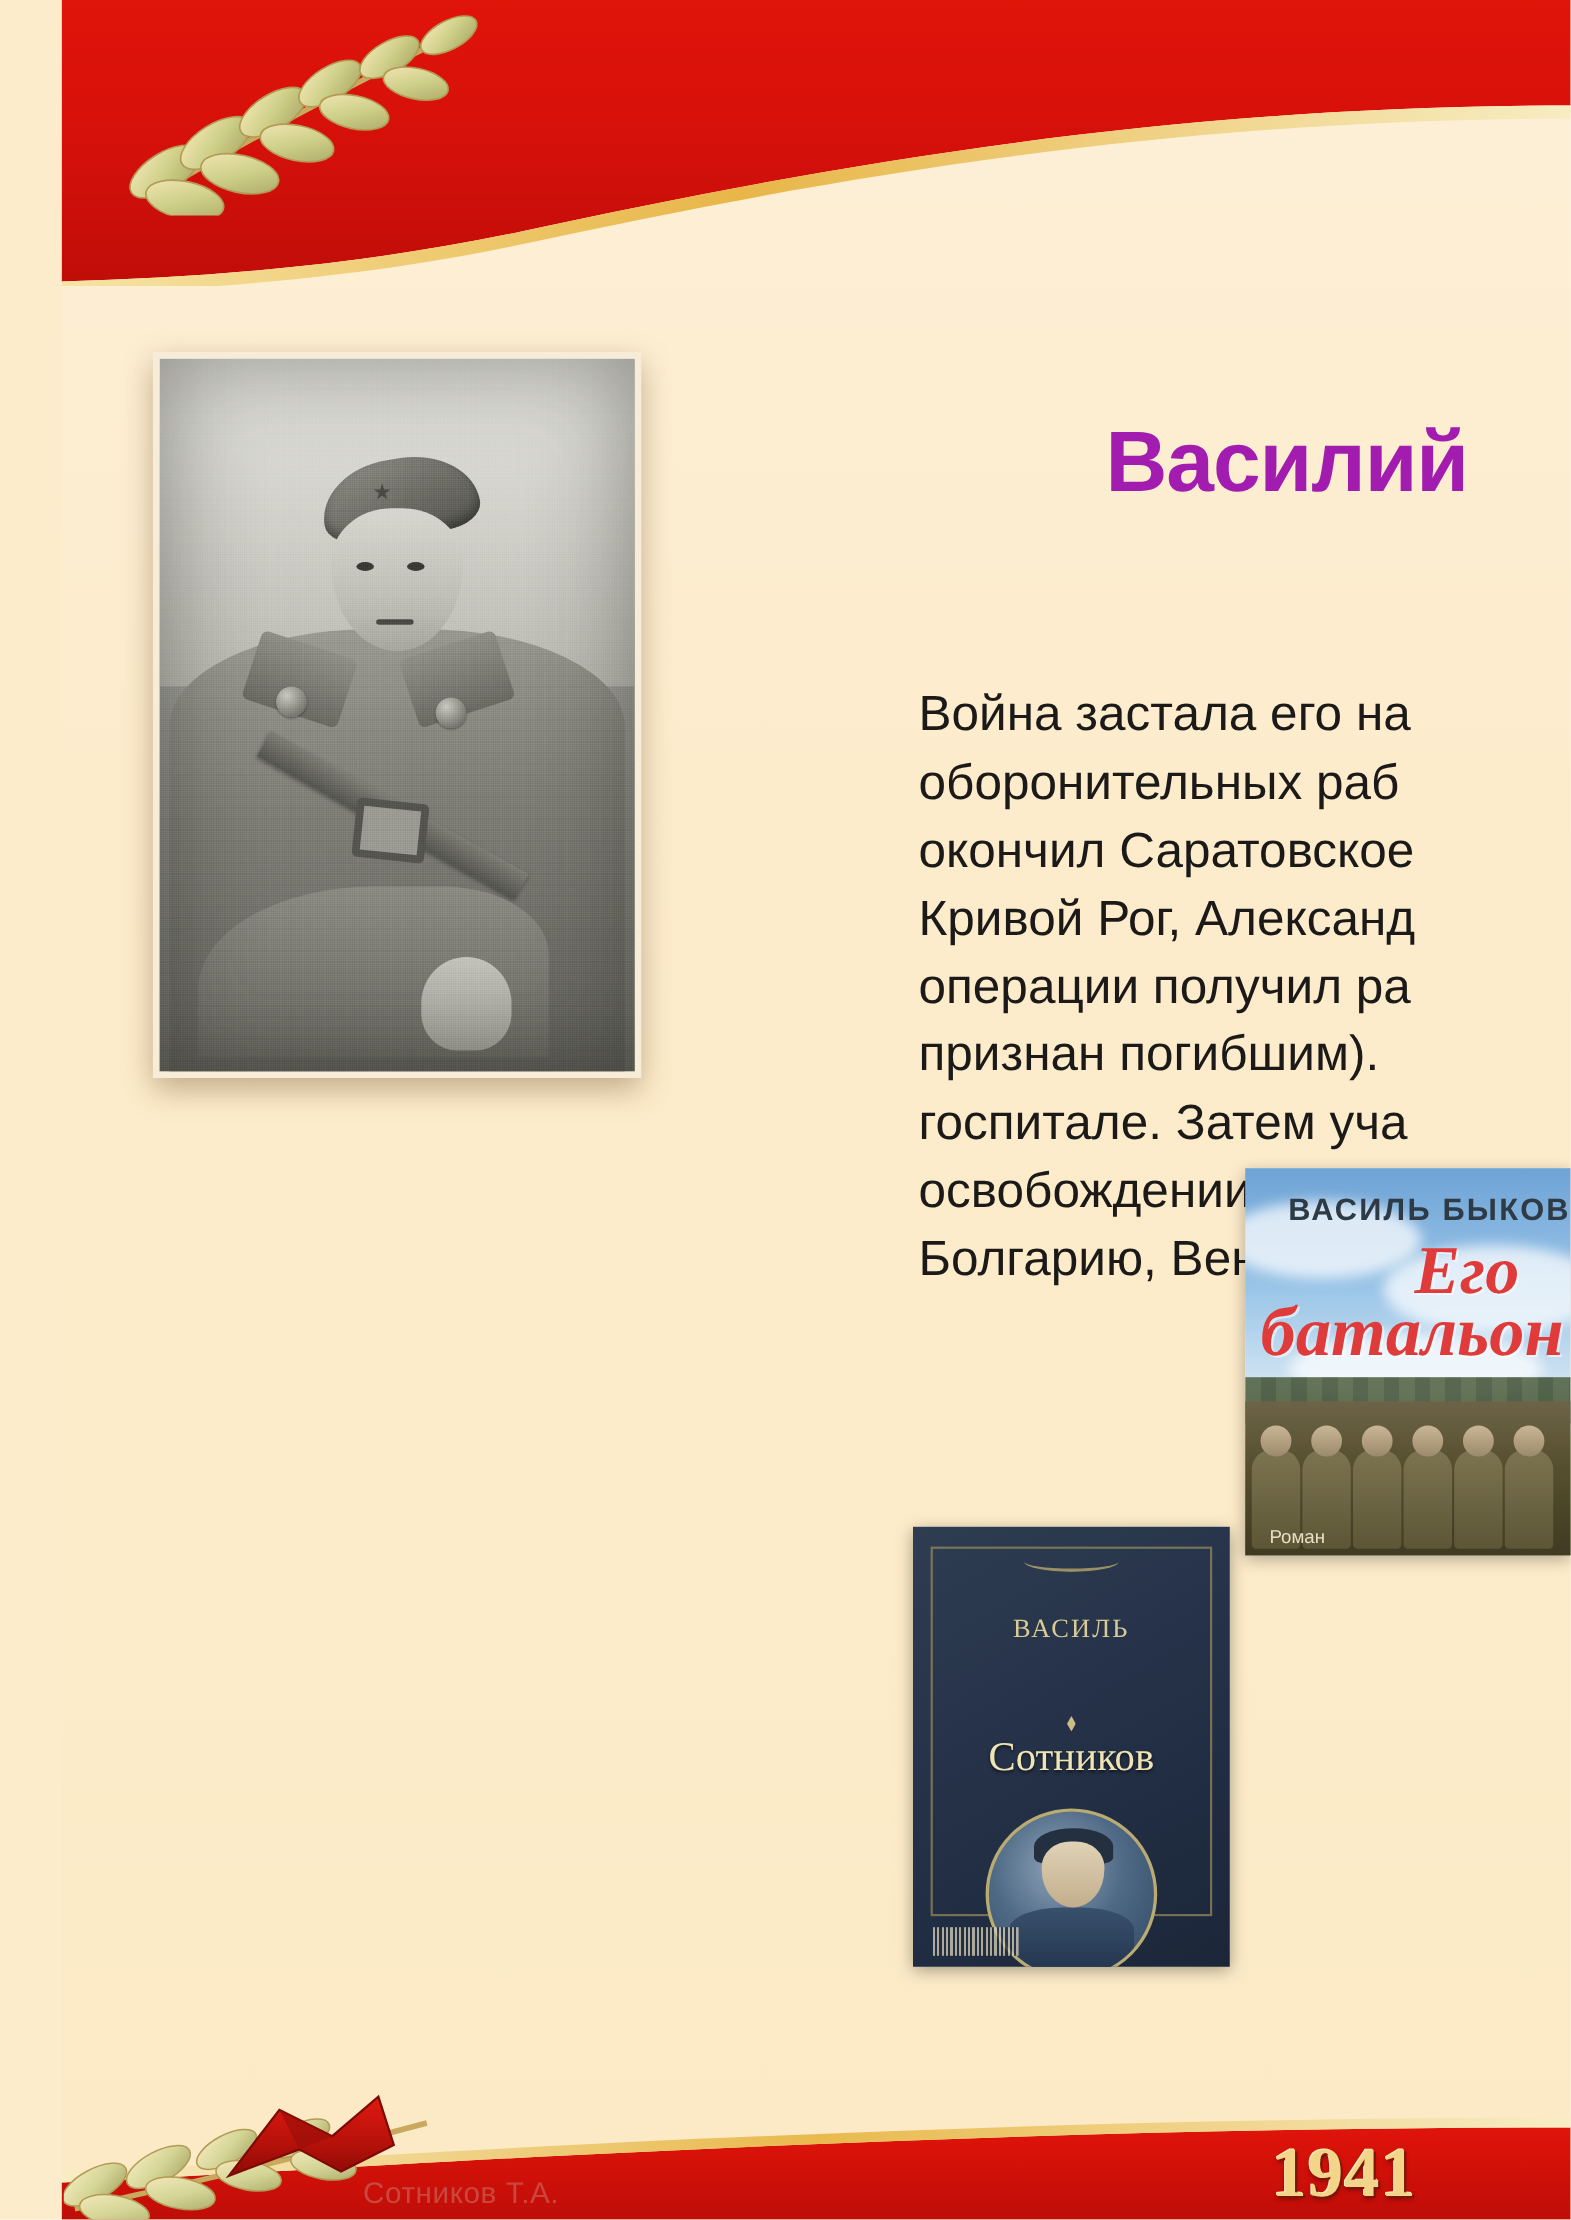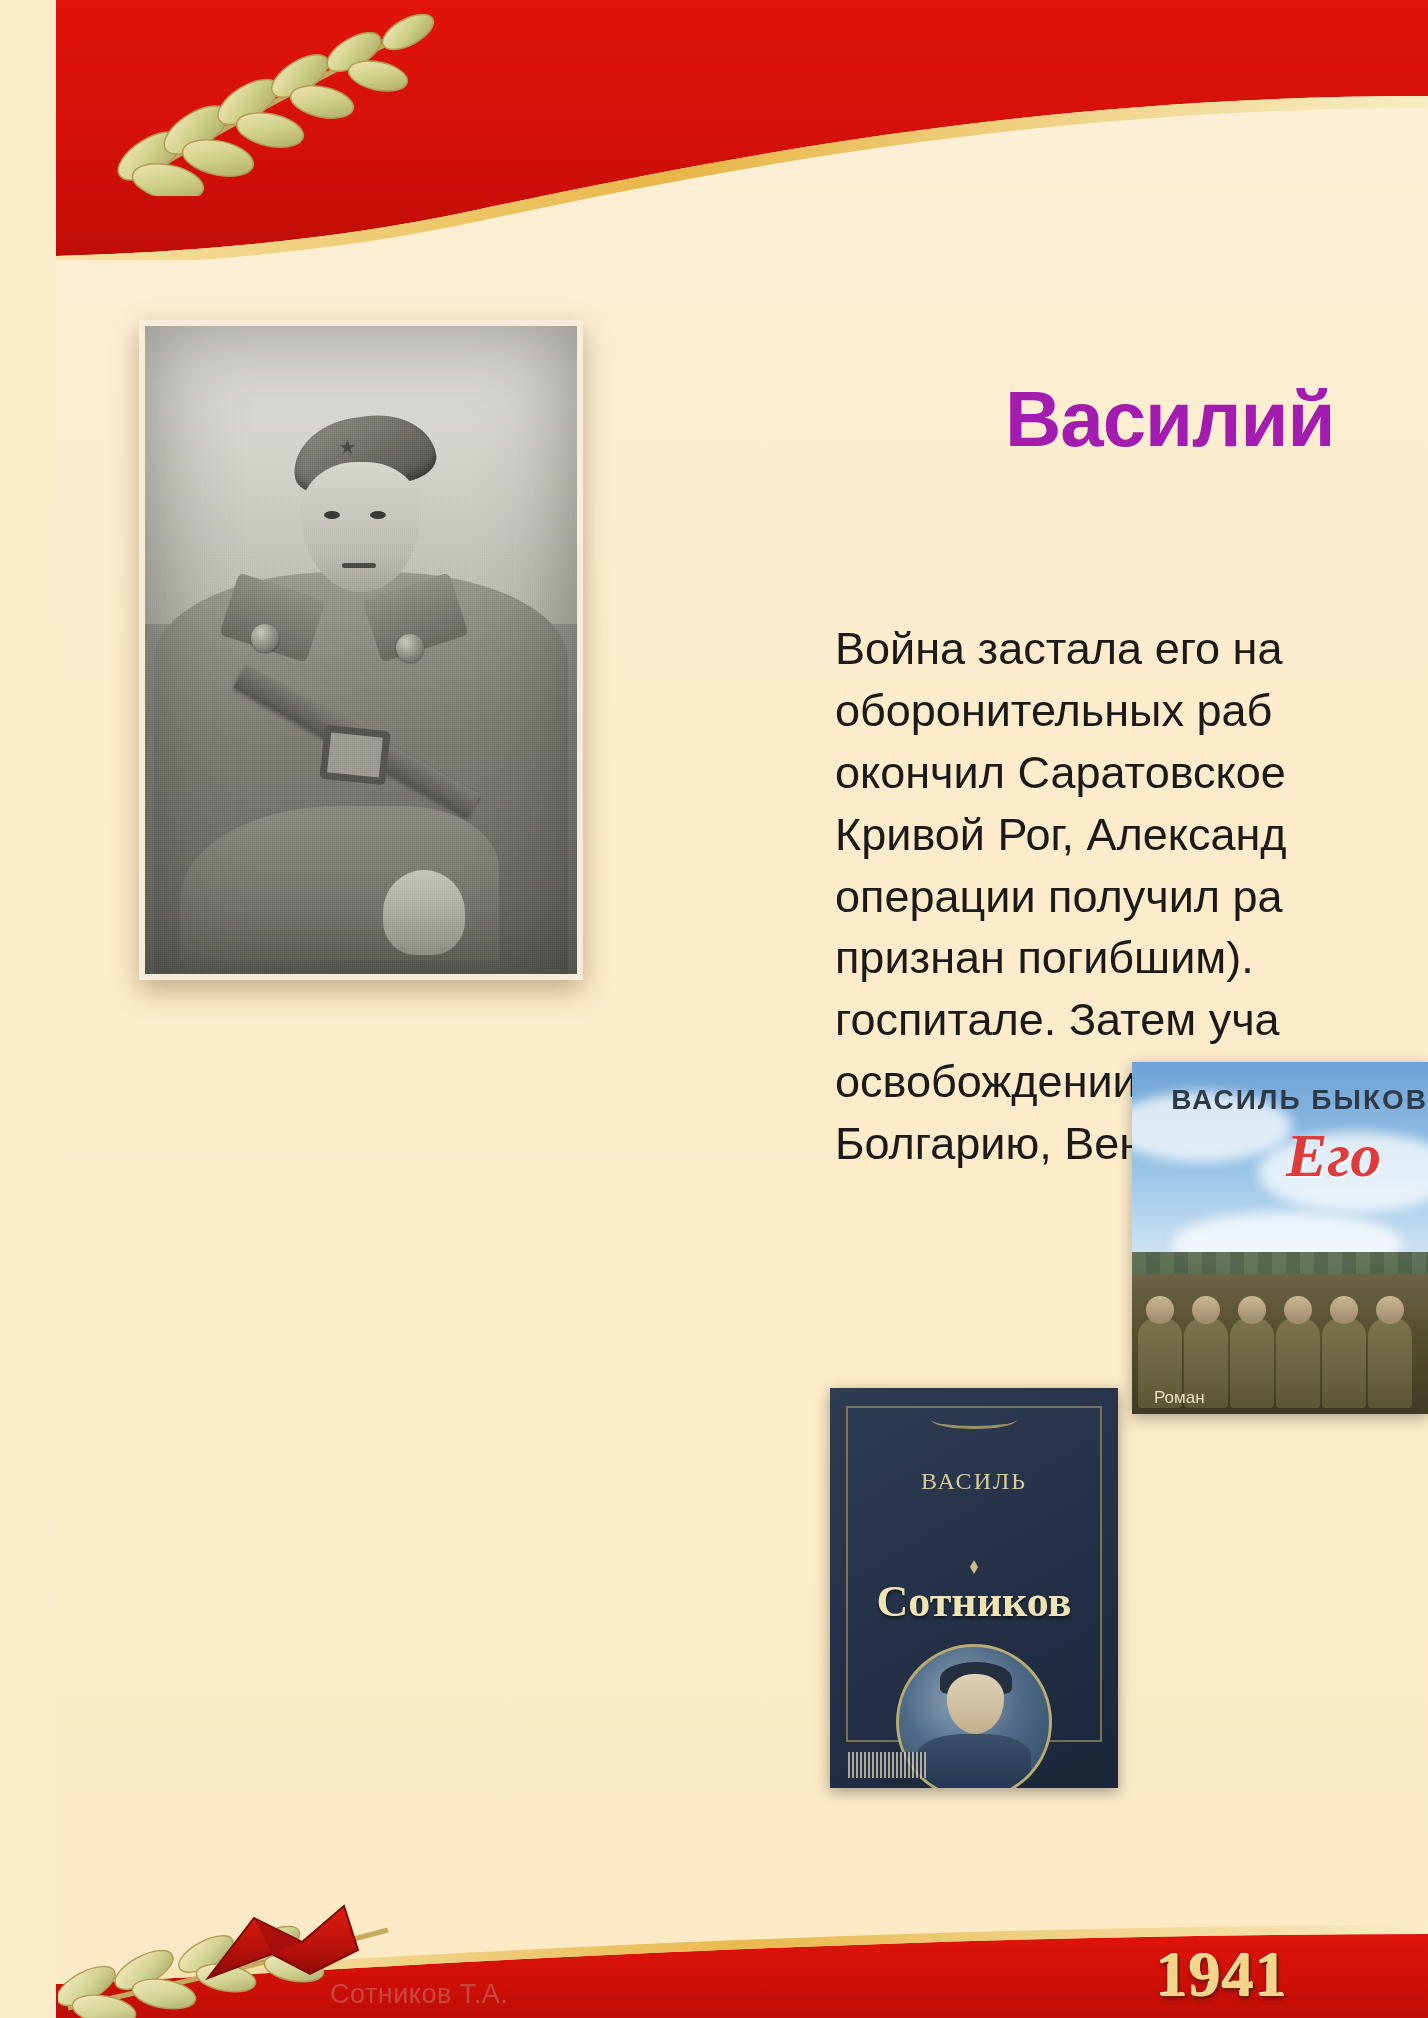--- a/index.html
+++ b/index.html
@@ -264,24 +264,23 @@
   }
   .book-sotnikov .b-dot {
     position:absolute; left:50%; top:172px; transform:translateX(-50%);
     width:8px; height:14px; background:#cbbd86;
     clip-path: polygon(50% 0, 100% 50%, 50% 100%, 0 50%);
   }
   .book-sotnikov .b-title {
     position:absolute; left:0; right:0; top:188px;
     text-align:center;
     font-family: "Liberation Serif", serif;
-    font-size: 44px;
+    font-size: 37px;
     color:#efe4b4;
     text-shadow: 0 2px 3px rgba(0,0,0,.6);
-    font-weight: bold;
   }
   .book-sotnikov .medallion {
     position:absolute; left:50%; top:256px; transform:translateX(-50%);
     width: 150px; height: 150px; border-radius:50%;
     background: radial-gradient(circle at 42% 34%, #8ea4b8 0%, #4f6a86 45%, #2d4560 100%);
     border: 3px solid #b9ab72;
     overflow:hidden;
   }
   .book-sotnikov .medallion .m-face {
     position:absolute; left:32%; top:18%;
@@ -462,20 +461,21 @@
     <p>Болгарию, Венгрию,</p>
   </div>
 
   <div class="book-batalion">
     <div class="cloud1"></div>
     <div class="cloud2"></div>
     <div class="cloud3"></div>
     <div class="treeline"></div>
     <div class="bb-author">ВАСИЛЬ БЫКОВ</div>
     <div class="bb-t1">Его</div>
+    <div class="bb-t2">батальон</div>
     <div class="crowd">
       <div class="soldier" style="left:6px;"></div>
       <div class="soldier" style="left:52px;"></div>
       <div class="soldier" style="left:98px;"></div>
       <div class="soldier" style="left:144px;"></div>
       <div class="soldier" style="left:190px;"></div>
       <div class="soldier" style="left:236px;"></div>
     </div>
     <div class="bb-caption">Роман</div>
   </div>

